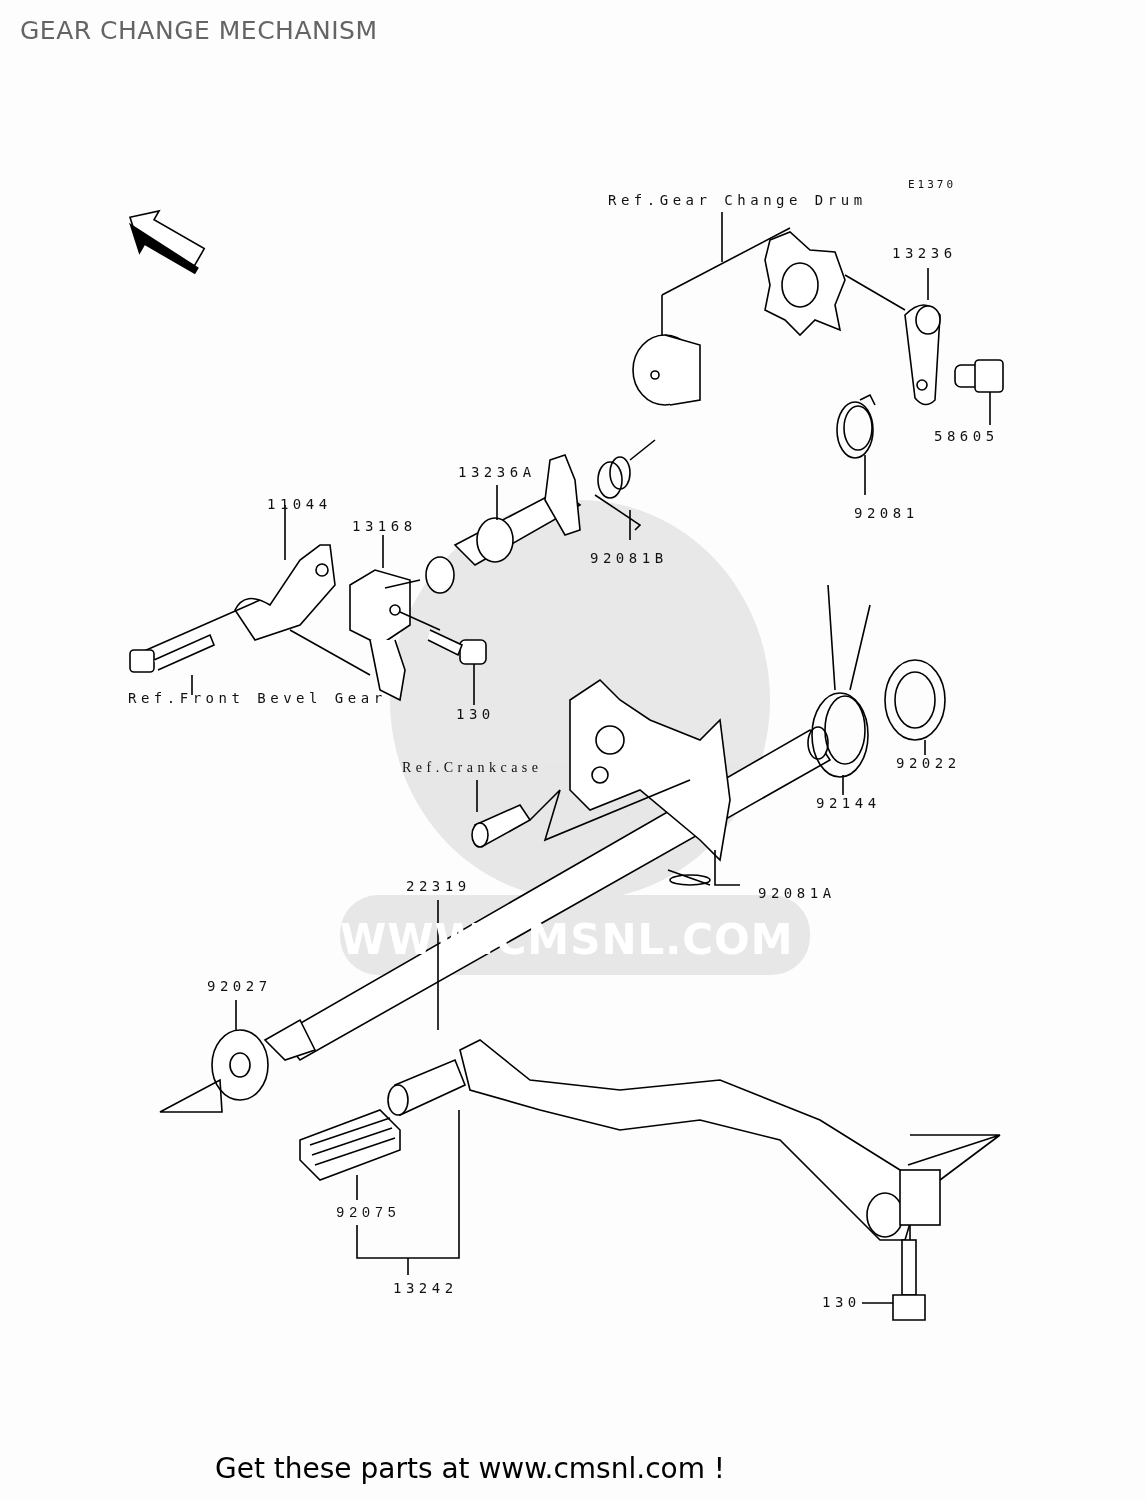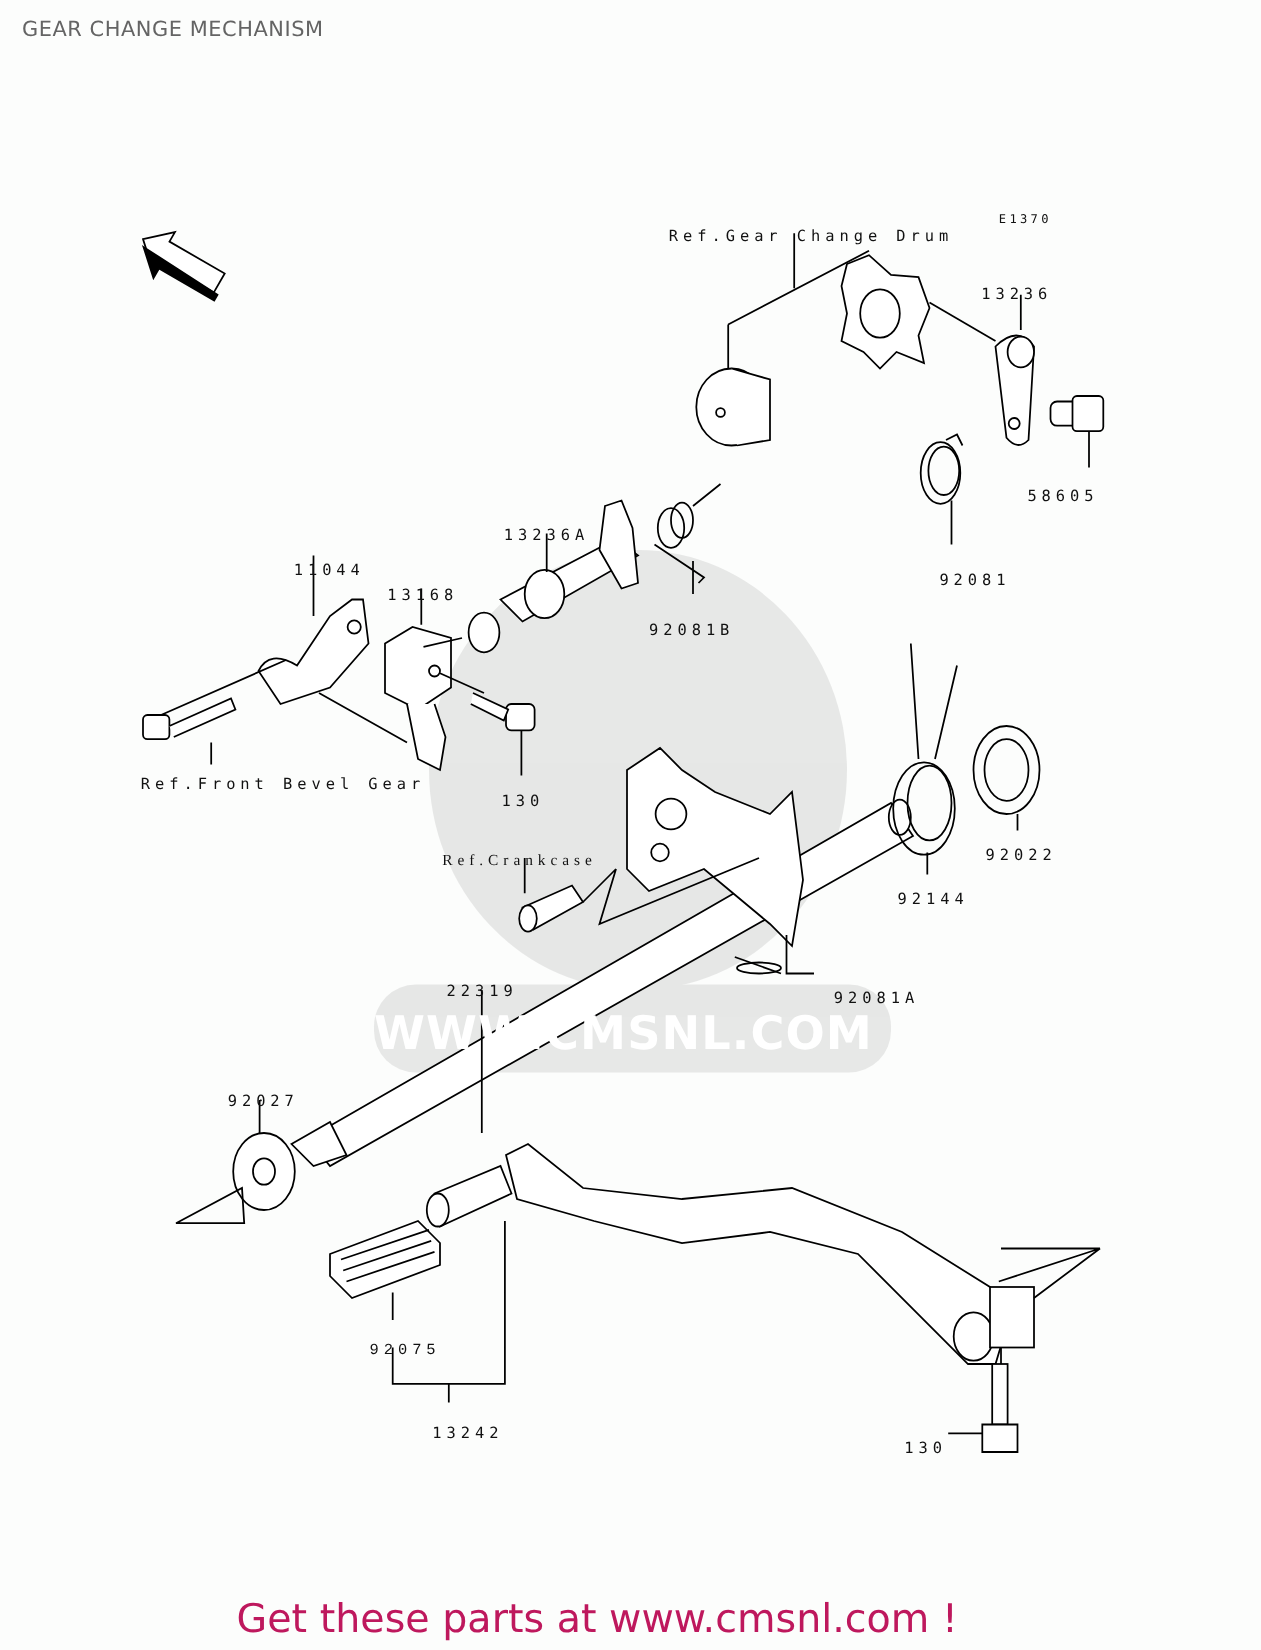--- a/index.html
+++ b/index.html
@@ -1,20 +1,20 @@
 <!DOCTYPE html>
 <html><head>
 <meta charset="utf-8">
 <style>
   html,body{margin:0;padding:0;background:#fcfdfc;}
   body{width:1146px;height:1500px;position:relative;overflow:hidden;font-family:"DejaVu Sans",sans-serif;}
-  .title{position:absolute;left:20px;top:16px;font-size:19px;color:#646464;letter-spacing:.5px;}
-  .lbl{position:absolute;font-family:"DejaVu Sans Mono",monospace;font-size:14px;letter-spacing:4.5px;color:#111;white-space:nowrap;margin-top:15px;}
+  .title{position:absolute;left:20px;top:16px;font-size:25px;color:#646464;letter-spacing:.5px;}
+  .lbl{position:absolute;font-family:"DejaVu Sans Mono",monospace;font-size:14px;letter-spacing:4.5px;color:#111;white-space:nowrap;}
   .lbl.small{font-size:11px;letter-spacing:3px;}
-  .cta{position:absolute;left:215px;top:1452px;font-size:36px;color:#be185d;white-space:nowrap;}
+  .cta{position:absolute;left:215px;top:1452px;font-size:28px;color:#000000;white-space:nowrap;}
   svg.diagram{position:absolute;left:0;top:0;}
   .wm{position:absolute;left:340px;top:915px;font-family:"DejaVu Sans",sans-serif;font-weight:bold;font-size:42px;color:#fff;letter-spacing:1px;}
 </style>
 </head>
 <body>
 
 <div class="title">GEAR CHANGE MECHANISM</div>
 
 <svg class="diagram" width="1146" height="1500" viewBox="0 0 1146 1500" fill="none" stroke="#000" stroke-width="1.6">
 

